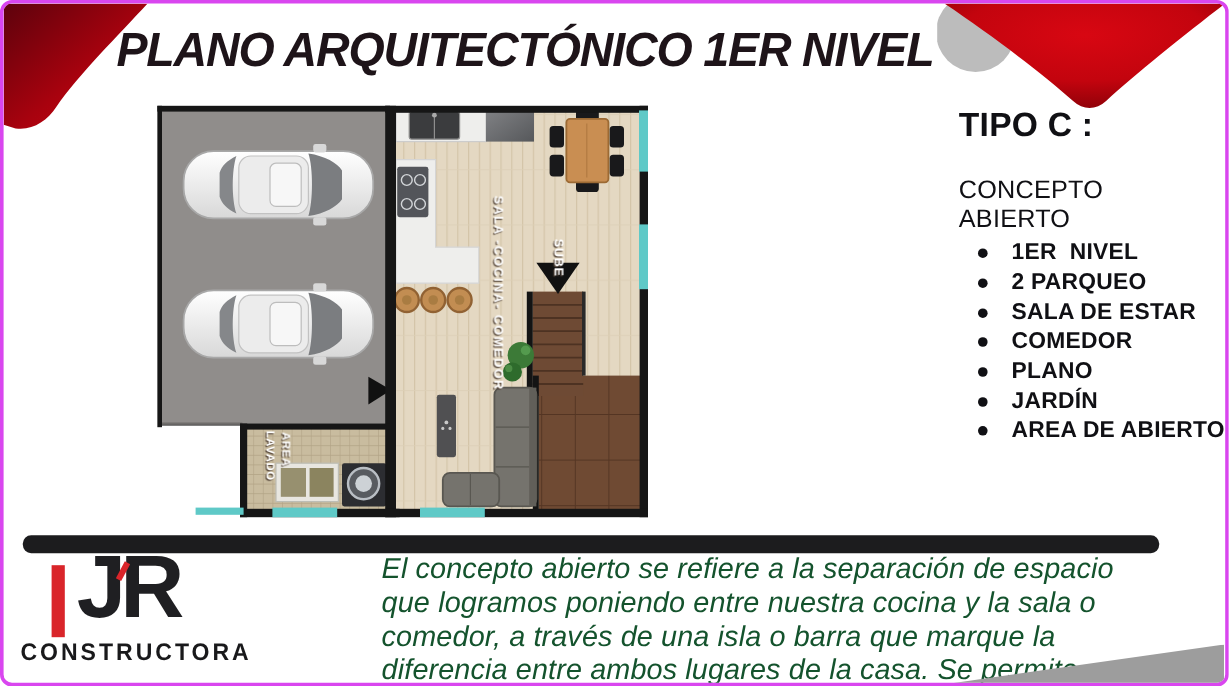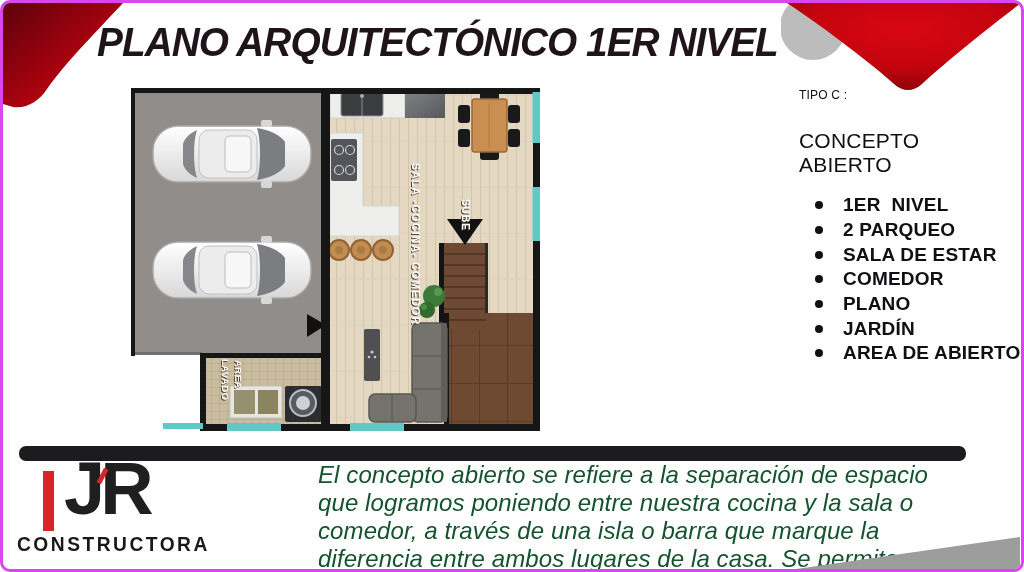--- a/index.html
+++ b/index.html
@@ -15,23 +15,23 @@
     position:absolute;left:94px;top:17px;z-index:6;margin:0;
     font-size:40px;font-weight:700;font-style:italic;letter-spacing:-1px;
     color:#1e1419;white-space:nowrap;transform:scaleX(0.97);transform-origin:left top;
   }
   
   #plan{position:absolute;left:128px;top:85px;width:409px;height:345px;}
   .plan-label{font-family:"Liberation Sans",sans-serif;font-weight:700;fill:#ffffff;
     filter:drop-shadow(1px 1px 0.6px #55463a);}
   
   .panel{position:absolute;left:796px;top:85px;width:215px;z-index:4;color:#101014;}
-  .panel .tipo{font-size:12px;font-weight:400;letter-spacing:0.2px;}
+  .panel .tipo{font-size:28px;font-weight:700;letter-spacing:0.2px;}
   .panel .concepto{font-size:21px;font-weight:400;margin-top:27px;letter-spacing:0.2px;}
-  .panel ul{list-style:none;margin:16px 0 0 0;padding:0 0 0 16px;}
+  .panel ul{list-style:none;margin:4px 0 0 0;padding:0 0 0 16px;}
   .panel li{display:flex;align-items:center;height:24.7px;}
   .panel .dot{width:8px;height:8px;border-radius:50%;background:#101014;margin-right:20px;flex:0 0 auto;}
   .panel .item-label{font-size:19px;font-weight:700;white-space:pre;letter-spacing:0.2px;}
   
   .bar{position:absolute;left:16px;top:443px;width:947px;height:15px;border-radius:7px;background:#1c1c1e;}
   
   .logo{position:absolute;left:27px;top:462px;width:130px;height:72px;}
   .logo-bar{position:absolute;left:13px;top:6px;width:11px;height:60px;background:#d9252a;}
   .logo-jr{position:absolute;left:34px;top:-13px;font-size:74px;font-weight:700;letter-spacing:-5px;color:#1f1f22;line-height:1;text-align:right;}
   .logo-tick{position:absolute;left:70px;top:3px;width:5px;height:16px;background:#d9252a;transform:rotate(28deg);}

